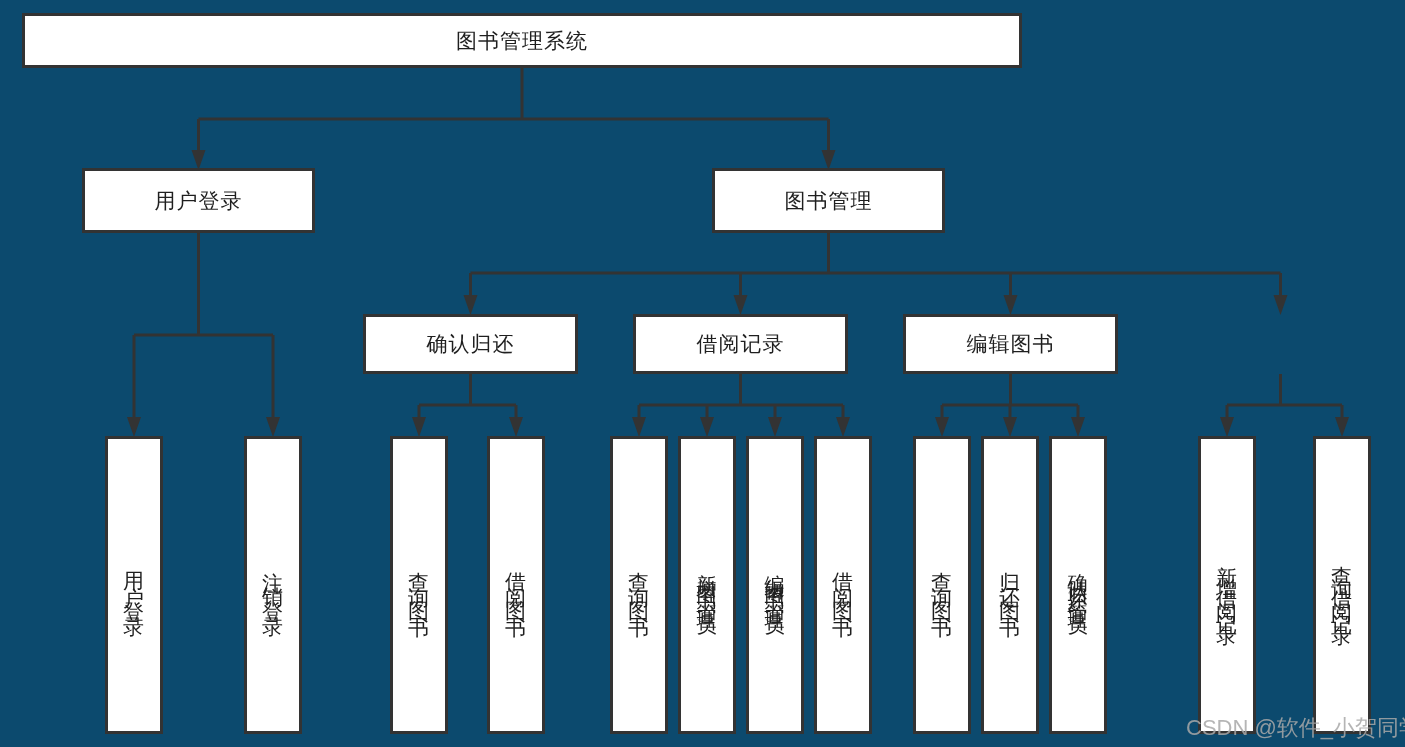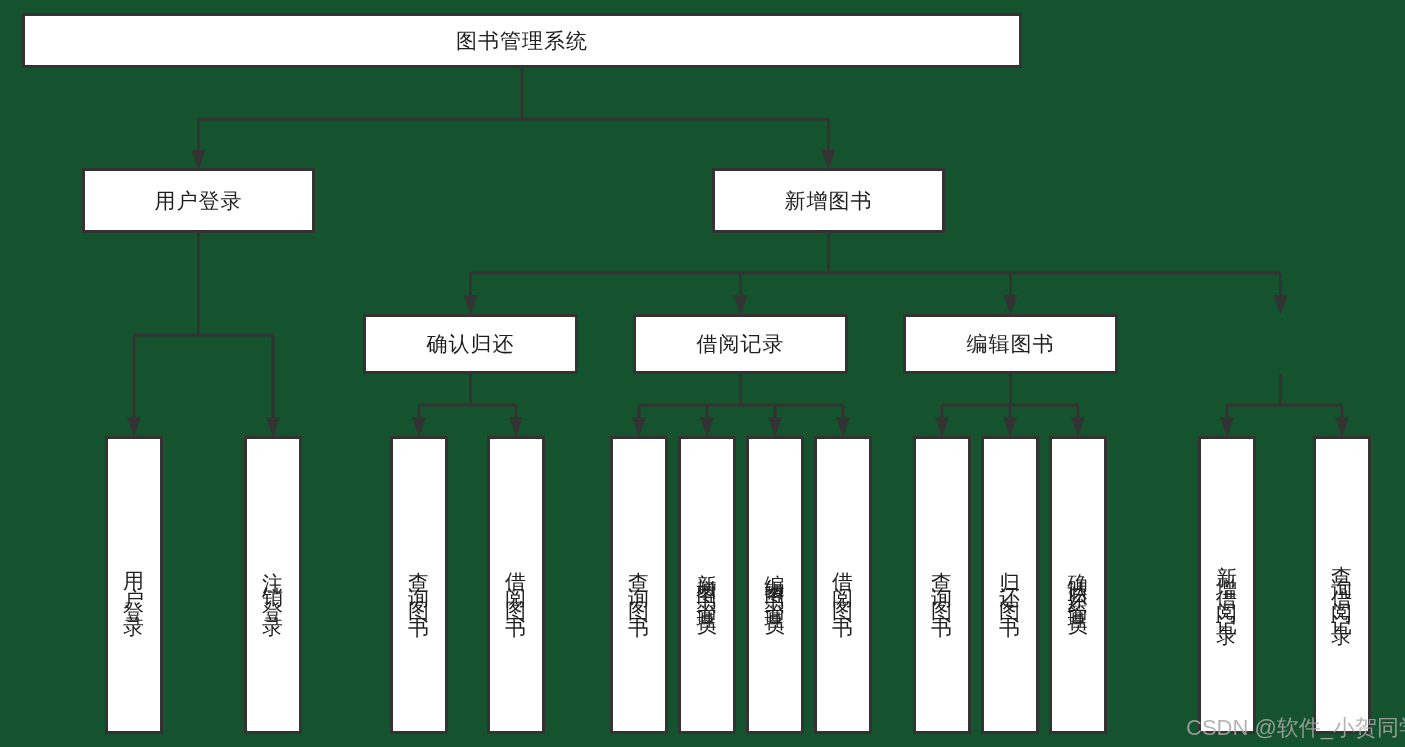--- a/index.html
+++ b/index.html
@@ -1,17 +1,17 @@
 <!DOCTYPE html>
 <html><head>
 <meta charset="utf-8">
 <style>
   html,body { margin:0; padding:0; background:#ffffff; }
   .canvas {
-    position:relative; width:1405px; height:747px; background:#14532d;
+    position:relative; width:1405px; height:747px; background:#0c4a6e;
     font-family:"Liberation Sans", sans-serif; color:#1f1f1f; overflow:hidden;
   }
   .connectors { position:absolute; left:0; top:0; }
   .node {
     position:absolute; background:#ffffff; border:3px solid #333333;
     box-sizing:border-box; display:flex; align-items:center; justify-content:center;
     z-index:2;
   }
   .h-node { font-size:21px; letter-spacing:1px; white-space:nowrap; }
   .v-node {
@@ -66,21 +66,21 @@
       <polygon points="1003,417 1017,417 1010,437"></polygon>
       <polygon points="1071,417 1085,417 1078,437"></polygon>
       <polygon points="1220,417 1234,417 1227,437"></polygon>
       <polygon points="1335,417 1349,417 1342,437"></polygon>
     </g>
   </svg>
 
   <div class="node h-node" style="left:22px;top:13px;width:1000px;height:55px">图书管理系统</div>
 
   <div class="node h-node" style="left:82px;top:168px;width:233px;height:65px">用户登录</div>
-  <div class="node h-node" style="left:712px;top:168px;width:233px;height:65px">新增图书</div>
+  <div class="node h-node" style="left:712px;top:168px;width:233px;height:65px">图书管理</div>
 
   <div class="node h-node" style="left:363px;top:314px;width:215px;height:60px">确认归还</div>
   <div class="node h-node" style="left:633px;top:314px;width:215px;height:60px">借阅记录</div>
   <div class="node h-node" style="left:903px;top:314px;width:215px;height:60px">编辑图书</div>
 
   <div class="node v-node ls-wide" style="left:105px;top:436px;width:58px;height:298px">用户登录</div>
   <div class="node v-node ls-wide" style="left:244px;top:436px;width:58px;height:298px">注销登录</div>
 
   <div class="node v-node ls-wide" style="left:390px;top:436px;width:58px;height:298px">查询图书</div>
   <div class="node v-node ls-wide" style="left:487px;top:436px;width:58px;height:298px">借阅图书</div>

